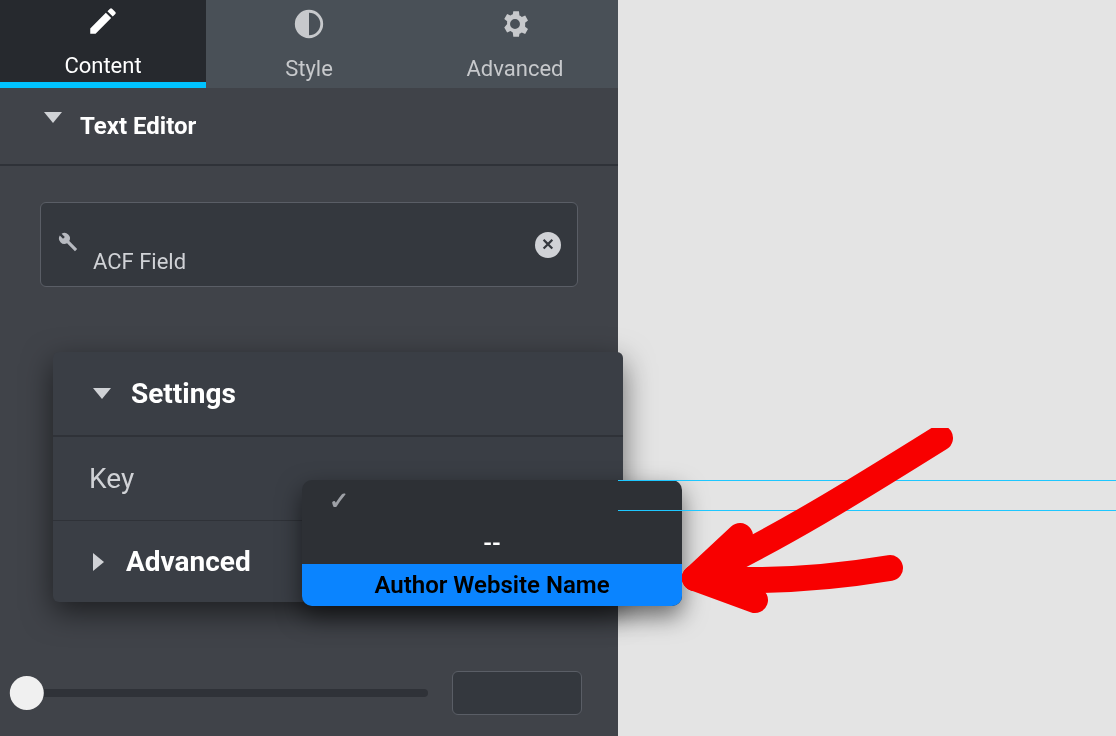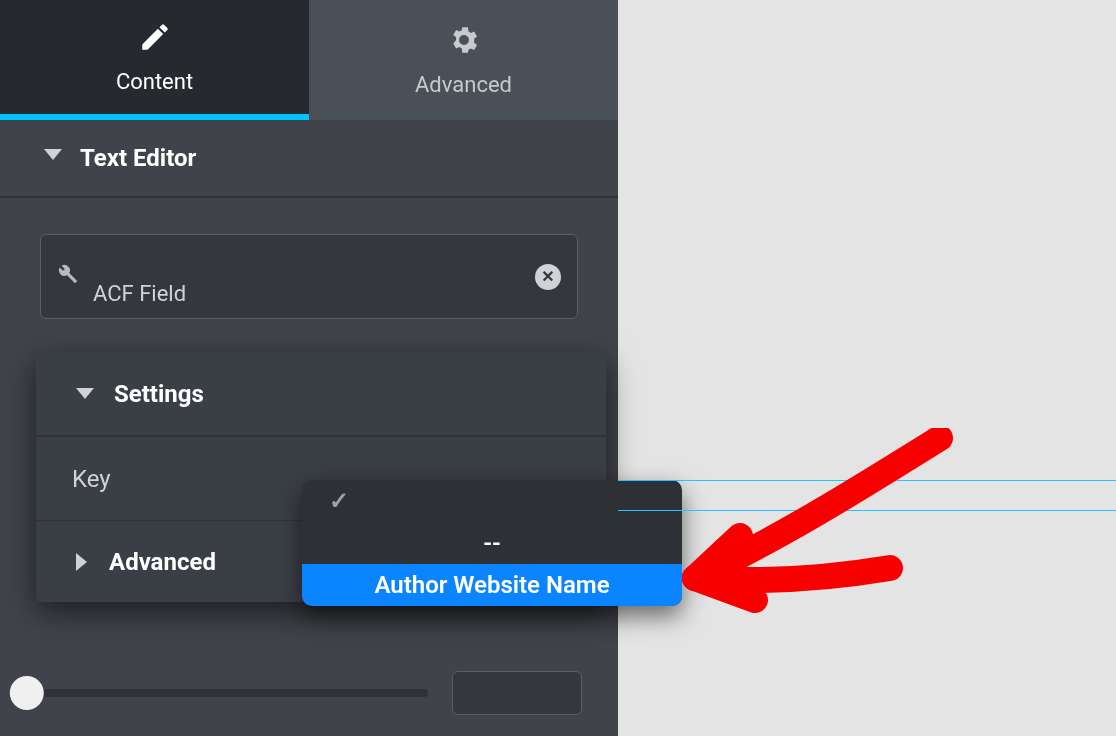--- a/index.html
+++ b/index.html
@@ -18,21 +18,21 @@
     position: absolute;
     left: 0; top: 0;
     width: 618px; height: 736px;
     background: #404349;
     color: #e0e0e0;
   }
 
   
   .tabs {
     display: flex;
-    height: 120px;
+    height: 88px;
     background: #495057;
   }
   .tab {
     flex: 1;
     display: flex;
     flex-direction: column;
     align-items: center;
     justify-content: center;
     gap: 10px;
     cursor: pointer;
@@ -42,21 +42,20 @@
   .tab.active {
     background: #26292e;
     border-bottom: 6px solid #00c3ff;
     color: #ffffff;
   }
   .tab svg { width: 34px; height: 34px; fill: currentColor; }
 
   
   .section-header {
     display: flex;
-    align-items: center;
     gap: 18px;
     padding: 24px 40px 24px 44px;
     font-size: 24px;
     font-weight: 700;
     color: #ffffff;
     border-bottom: 2px solid #2f3238;
     cursor: pointer;
   }
   .section-header .caret { width: 18px; height: 18px; }
   .caret-down {
@@ -124,27 +123,27 @@
   .slider-box {
     width: 130px; height: 44px;
     border: 1px solid #5a5e66;
     border-radius: 6px;
     background: #34383e;
   }
 
   
   .popover {
     position: absolute;
-    left: 36px; top: 352px;
+    left: 53px; top: 352px;
     width: 570px;
     background: #3a3e45;
     border-radius: 6px;
     box-shadow: 0 10px 30px rgba(0,0,0,0.55);
     overflow: hidden;
-    font-size: 24px;
+    font-size: 28px;
     color: #d0d2d6;
   }
   .pop-row {
     display: flex; align-items: center;
     padding: 0 40px;
     height: 84px;
     border-top: 1px solid #2f3238;
   }
   .pop-row:first-child { border-top: none; }
   .pop-row.head {
@@ -173,21 +172,21 @@
   .dd-row {
     display: flex; align-items: center;
     height: 42px;
     padding: 0 26px;
     gap: 12px;
   }
   .dd-row.group { color: #808389; font-weight: 600; }
   .dd-row.item  { color: #ffffff; justify-content: center; }
   .dd-row.selected {
     background: #0a84ff;
-    color: #ffffff;
+    color: #000000;
     justify-content: center;
   }
   .dd-check {
     width: 22px; display: inline-flex; justify-content: center;
     color: #9ea1a7;
   }
 
   
   .canvas-line {
     position: absolute;
@@ -214,20 +213,28 @@
 <div class="panel">
 
   <div class="tabs">
     <div class="tab active">
       <span>
         <svg viewBox="0 0 24 24">
             <path d="M3 17.25V21h3.75l11-11.03-3.75-3.75L3 17.25zM20.71 7.04a1 1 0 0 0 0-1.41l-2.34-2.34a1 1 0 0 0-1.41 0l-1.83 1.83 3.75 3.75 1.83-1.83z"></path>
           </svg>
       </span>
       <span>Content</span>
+    </div>
+    <div class="tab">
+      <span>
+        <svg viewBox="0 0 24 24">
+            <path d="M12 2a10 10 0 1 0 0 20 10 10 0 0 0 0-20zm0 18V4a8 8 0 0 1 0 16z"></path>
+          </svg>
+      </span>
+      <span>Style</span>
     </div>
     <div class="tab">
       <span>
         <svg viewBox="0 0 24 24">
             <path d="M19.14 12.94a7.49 7.49 0 0 0 0-1.88l2.03-1.58-2-3.46-2.39.96a7.54 7.54 0 0 0-1.63-.95L14.8 3h-4l-.35 2.03c-.58.23-1.12.54-1.63.95l-2.39-.96-2 3.46 2.03 1.58a7.49 7.49 0 0 0 0 1.88L4.43 14.5l2 3.46 2.39-.96c.5.4 1.05.72 1.63.95L10.8 21h4l.35-2.03c.58-.23 1.13-.55 1.63-.95l2.39.96 2-3.46-2.03-1.58zM12 15.5A3.5 3.5 0 1 1 15.5 12 3.5 3.5 0 0 1 12 15.5z"></path>
           </svg>
       </span>
       <span>Advanced</span>
     </div>
   </div>

